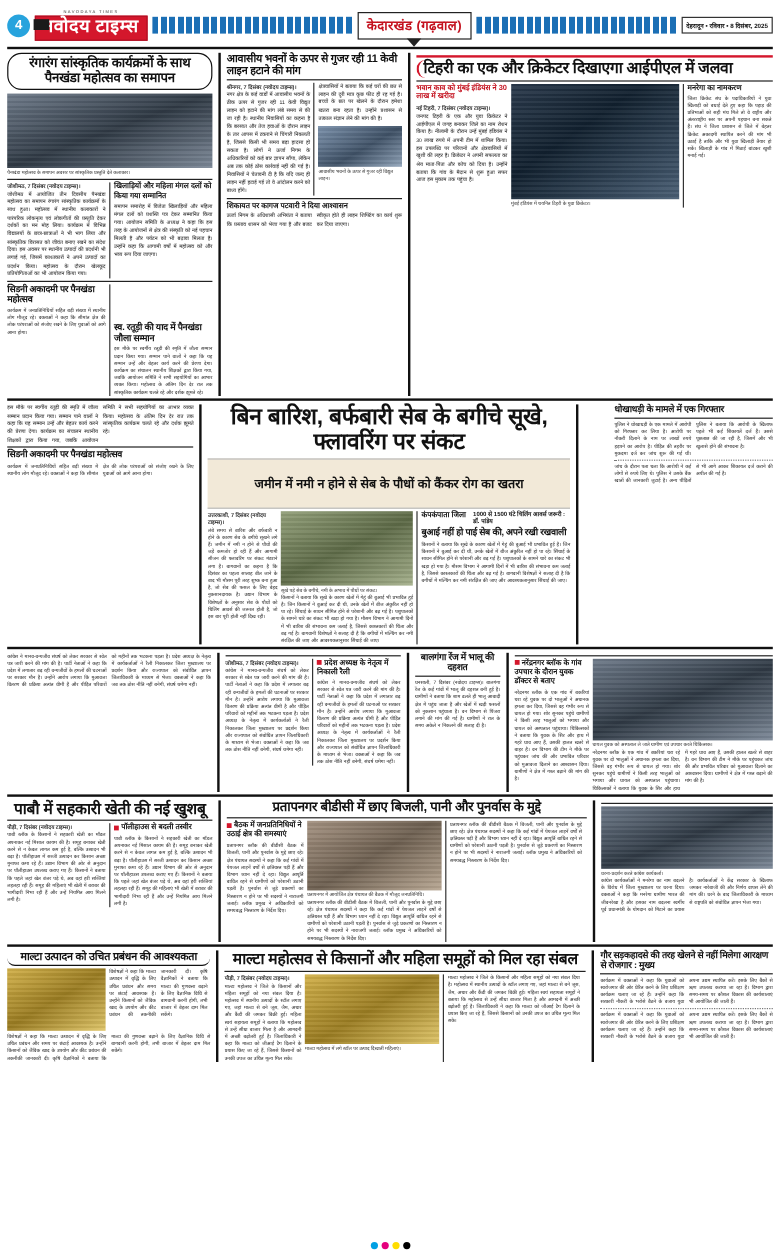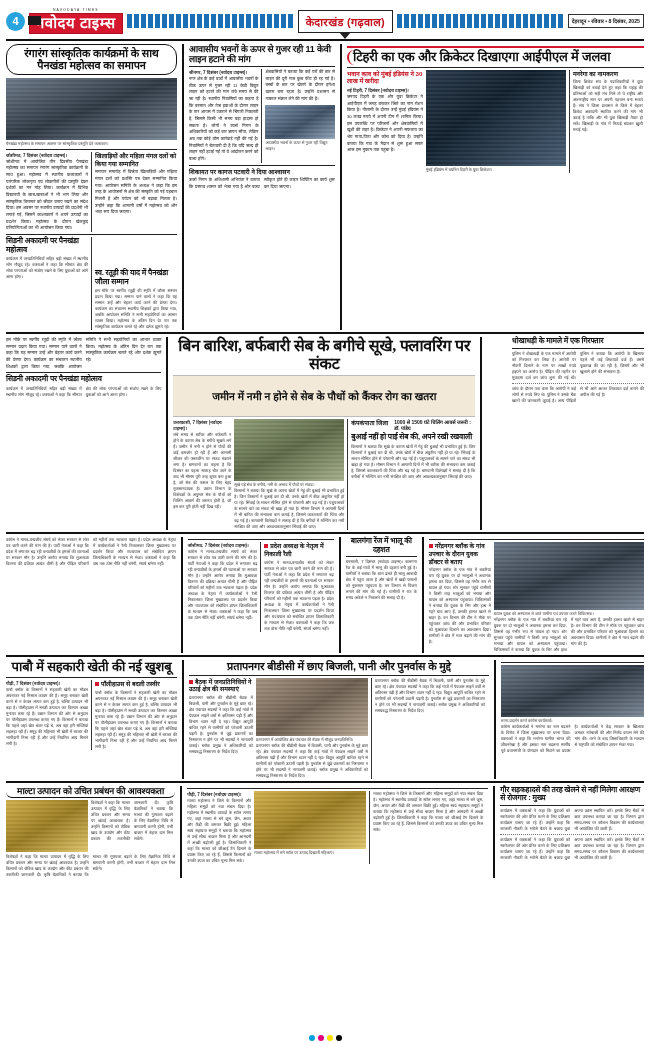--- a/index.html
+++ b/index.html
@@ -47,21 +47,21 @@
   .grid{display:flex;gap:5px;}
   .col{box-sizing:border-box;}
   .c1{width:172px;}
   .c2{width:146px;}
   .c4{width:146px;}
 
   
   .hl{
     font-weight:bold;line-height:1.12;color:#111;letter-spacing:-.2px;border-radius:12px;
   }
-  .hl-xl{font-size:16px;font-family:Liberation Serif, serif;}
+  .hl-xl{font-size:19px;}
   .hl-lg{font-size:13px;}
   .hl-md{font-size:11px;}
   .hl-sm{font-size:9px;}
   .hl-xs{font-size:7.6px;}
   .hl-boxed{border:1.5px solid #111;padding:2px 3px;text-align:center;}
   .hl-center{text-align:center;}
 
   .subhl{
     background:#f2e9d8;border-top:1px solid #bbb;border-bottom:1px solid #bbb;
     text-align:center;font-weight:bold;font-size:10.5px;padding:13px 0;margin:2px 0;color:#111;
@@ -389,20 +389,21 @@
         <div style="width:82px;">
           <div class="bodytext tiny cols2">विशेषज्ञों ने कहा कि माल्टा उत्पादन में वृद्धि के लिए उचित प्रबंधन और समय पर छंटाई आवश्यक है। उन्होंने किसानों को जैविक खाद के उपयोग और कीट प्रबंधन की तकनीकी जानकारी दी। कृषि वैज्ञानिकों ने बताया कि माल्टा की गुणवत्ता बढ़ाने के लिए वैज्ञानिक विधि से बागवानी करनी होगी, तभी बाजार में बेहतर दाम मिल सकेंगे।</div>
         </div>
       </div>
       <div class="bodytext tiny cols2 mt2">विशेषज्ञों ने कहा कि माल्टा उत्पादन में वृद्धि के लिए उचित प्रबंधन और समय पर छंटाई आवश्यक है। उन्होंने किसानों को जैविक खाद के उपयोग और कीट प्रबंधन की तकनीकी जानकारी दी। कृषि वैज्ञानिकों ने बताया कि माल्टा की गुणवत्ता बढ़ाने के लिए वैज्ञानिक विधि से बागवानी करनी होगी, तभी बाजार में बेहतर दाम मिल सकेंगे।</div>
     </div>
 
     <div class="sep-v2"></div>
 
     <div class="col" style="width:306px;">
+      <div class="hl hl-lg hl-center">माल्टा महोत्सव से किसानों और महिला समूहों को मिल रहा संबल</div>
       <div class="thinrule"></div>
       <div class="flex gap3">
         <div style="width:64px;">
           <div class="byline">पौड़ी, 7 दिसंबर (नवोदय टाइम्स)।</div>
           <div class="bodytext tiny">माल्टा महोत्सव ने जिले के किसानों और महिला समूहों को नया संबल दिया है। महोत्सव में स्थानीय उत्पादों के स्टॉल लगाए गए, जहां माल्टा से बने जूस, जैम, अचार और कैंडी की जमकर बिक्री हुई। महिला स्वयं सहायता समूहों ने बताया कि महोत्सव से उन्हें सीधा बाजार मिला है और आमदनी में अच्छी बढ़ोतरी हुई है। जिलाधिकारी ने कहा कि माल्टा को जीआई टैग दिलाने के प्रयास किए जा रहे हैं, जिससे किसानों को उनकी उपज का उचित मूल्य मिल सके।</div>
         </div>
         <div style="width:112px;">
           <div class="photo fruit" style="height:58px;"></div>
           <div class="cap">माल्टा महोत्सव में लगे स्टॉल पर उत्पाद दिखातीं महिलाएं।</div>
         </div>

